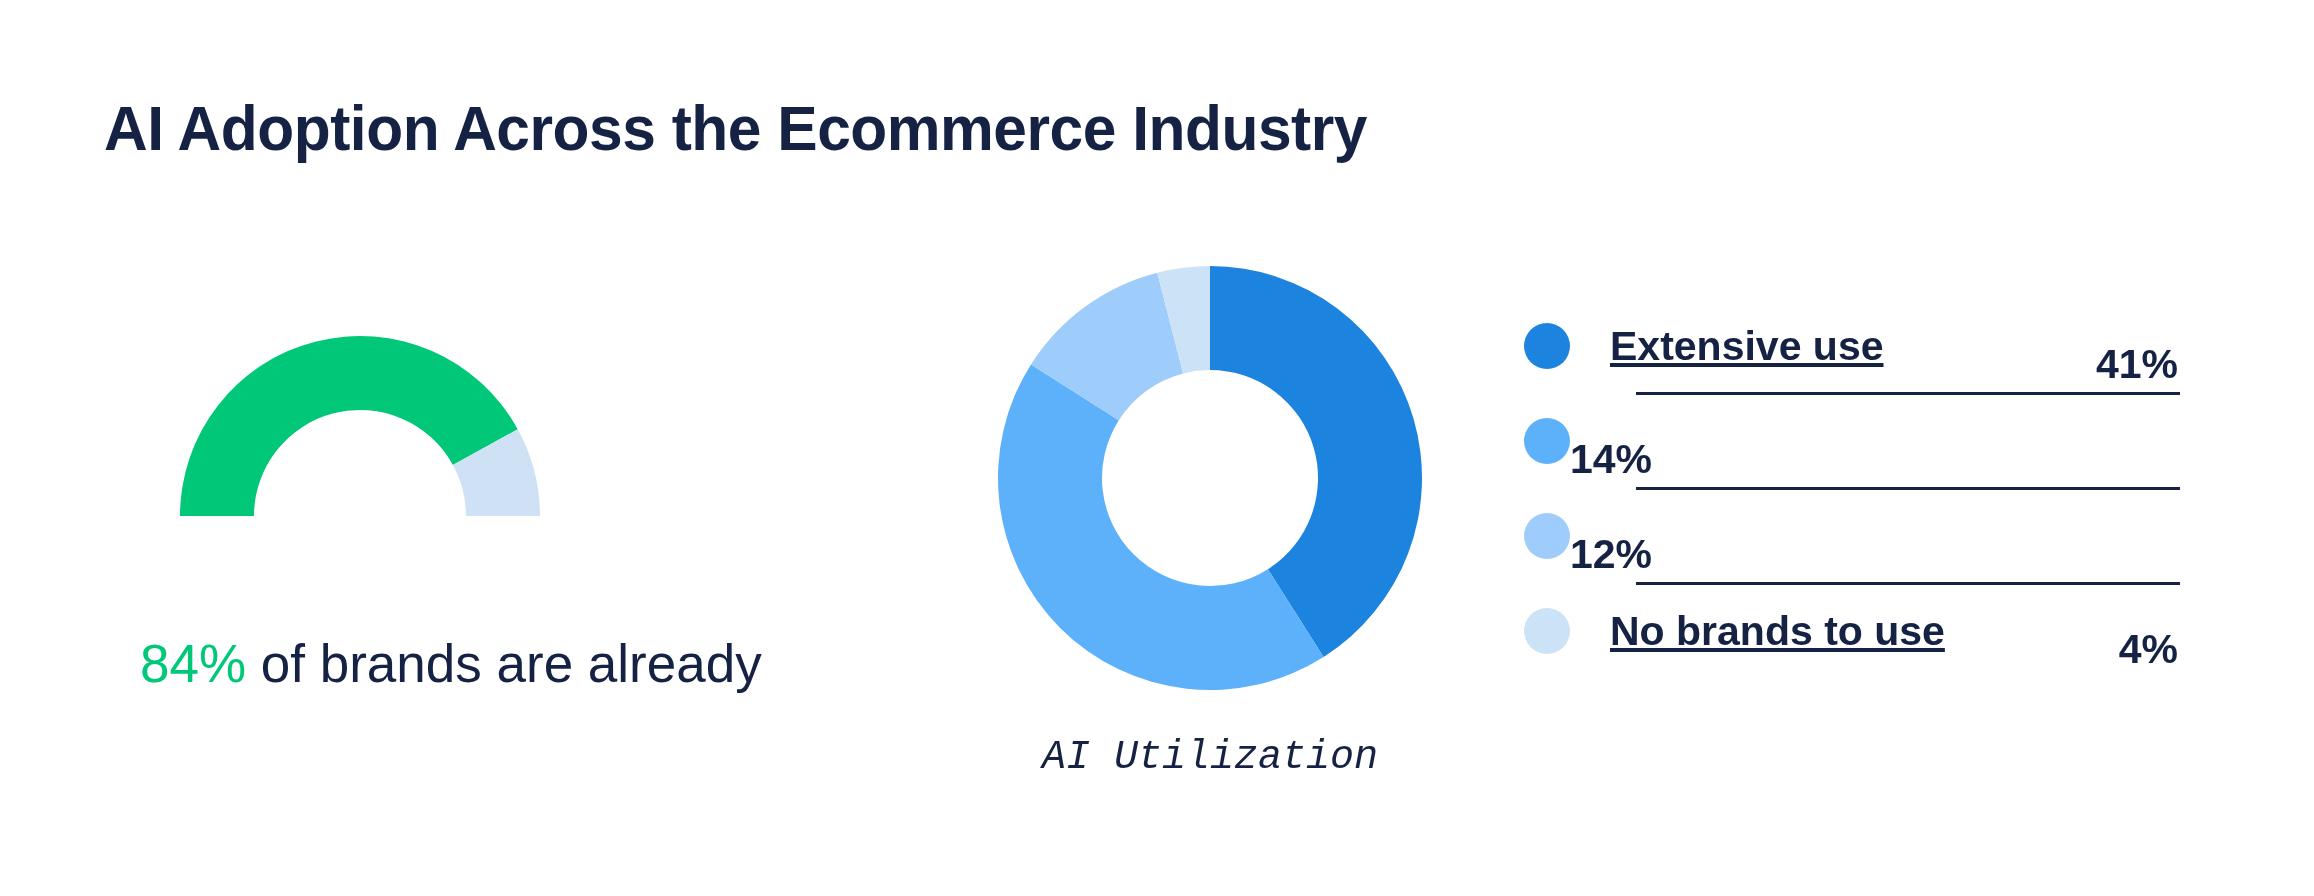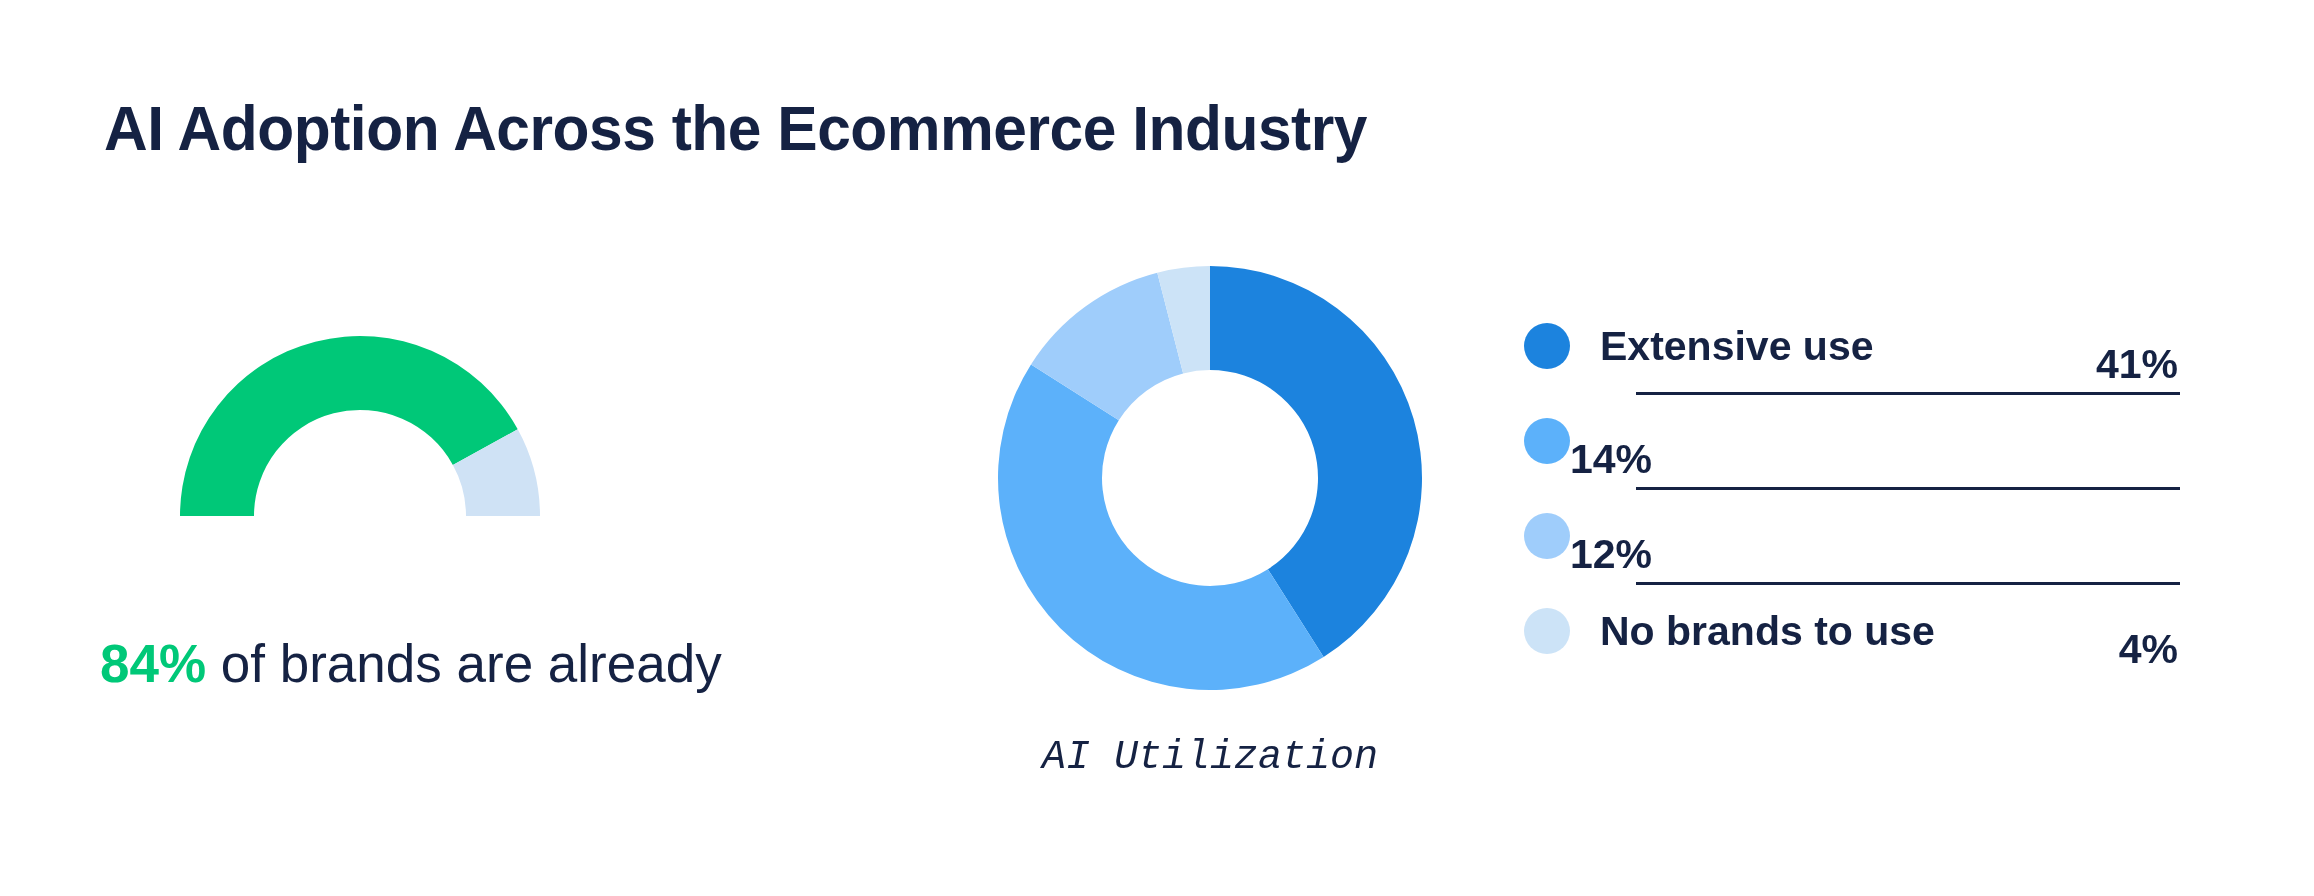--- a/index.html
+++ b/index.html
@@ -48,21 +48,22 @@
     left: 100px;
     top: 628px;
     width: 820px;
     font-size: 53px;
     line-height: 72px;
     color: #152243;
     font-weight: normal;
   }
   #gauge-caption .hl {
     color: #00C878;
-    font-weight: bold;
+    font-weight: normal;
+    margin-left: 40px;
   }
 
   
   #donut-panel {
     position: absolute;
     left: 990px;
     top: 258px;
     width: 440px;
     height: 450px;
   }
@@ -93,25 +94,26 @@
     height: 92px;
   }
   .legend-dot {
     width: 46px;
     height: 46px;
     border-radius: 50%;
     flex: 0 0 46px;
   }
   .legend-label {
     flex: 1 1 auto;
-    margin-left: 30px;
+    margin-left: 40px;
     font-size: 41px;
     font-weight: bold;
     color: #152243;
     white-space: nowrap;
+    text-decoration: underline;
   }
   .legend-value {
     flex: 0 0 auto;
     font-size: 41px;
     font-weight: bold;
     color: #152243;
     text-align: right;
     padding-right: 6px;
     margin-top: 36px;
   }

